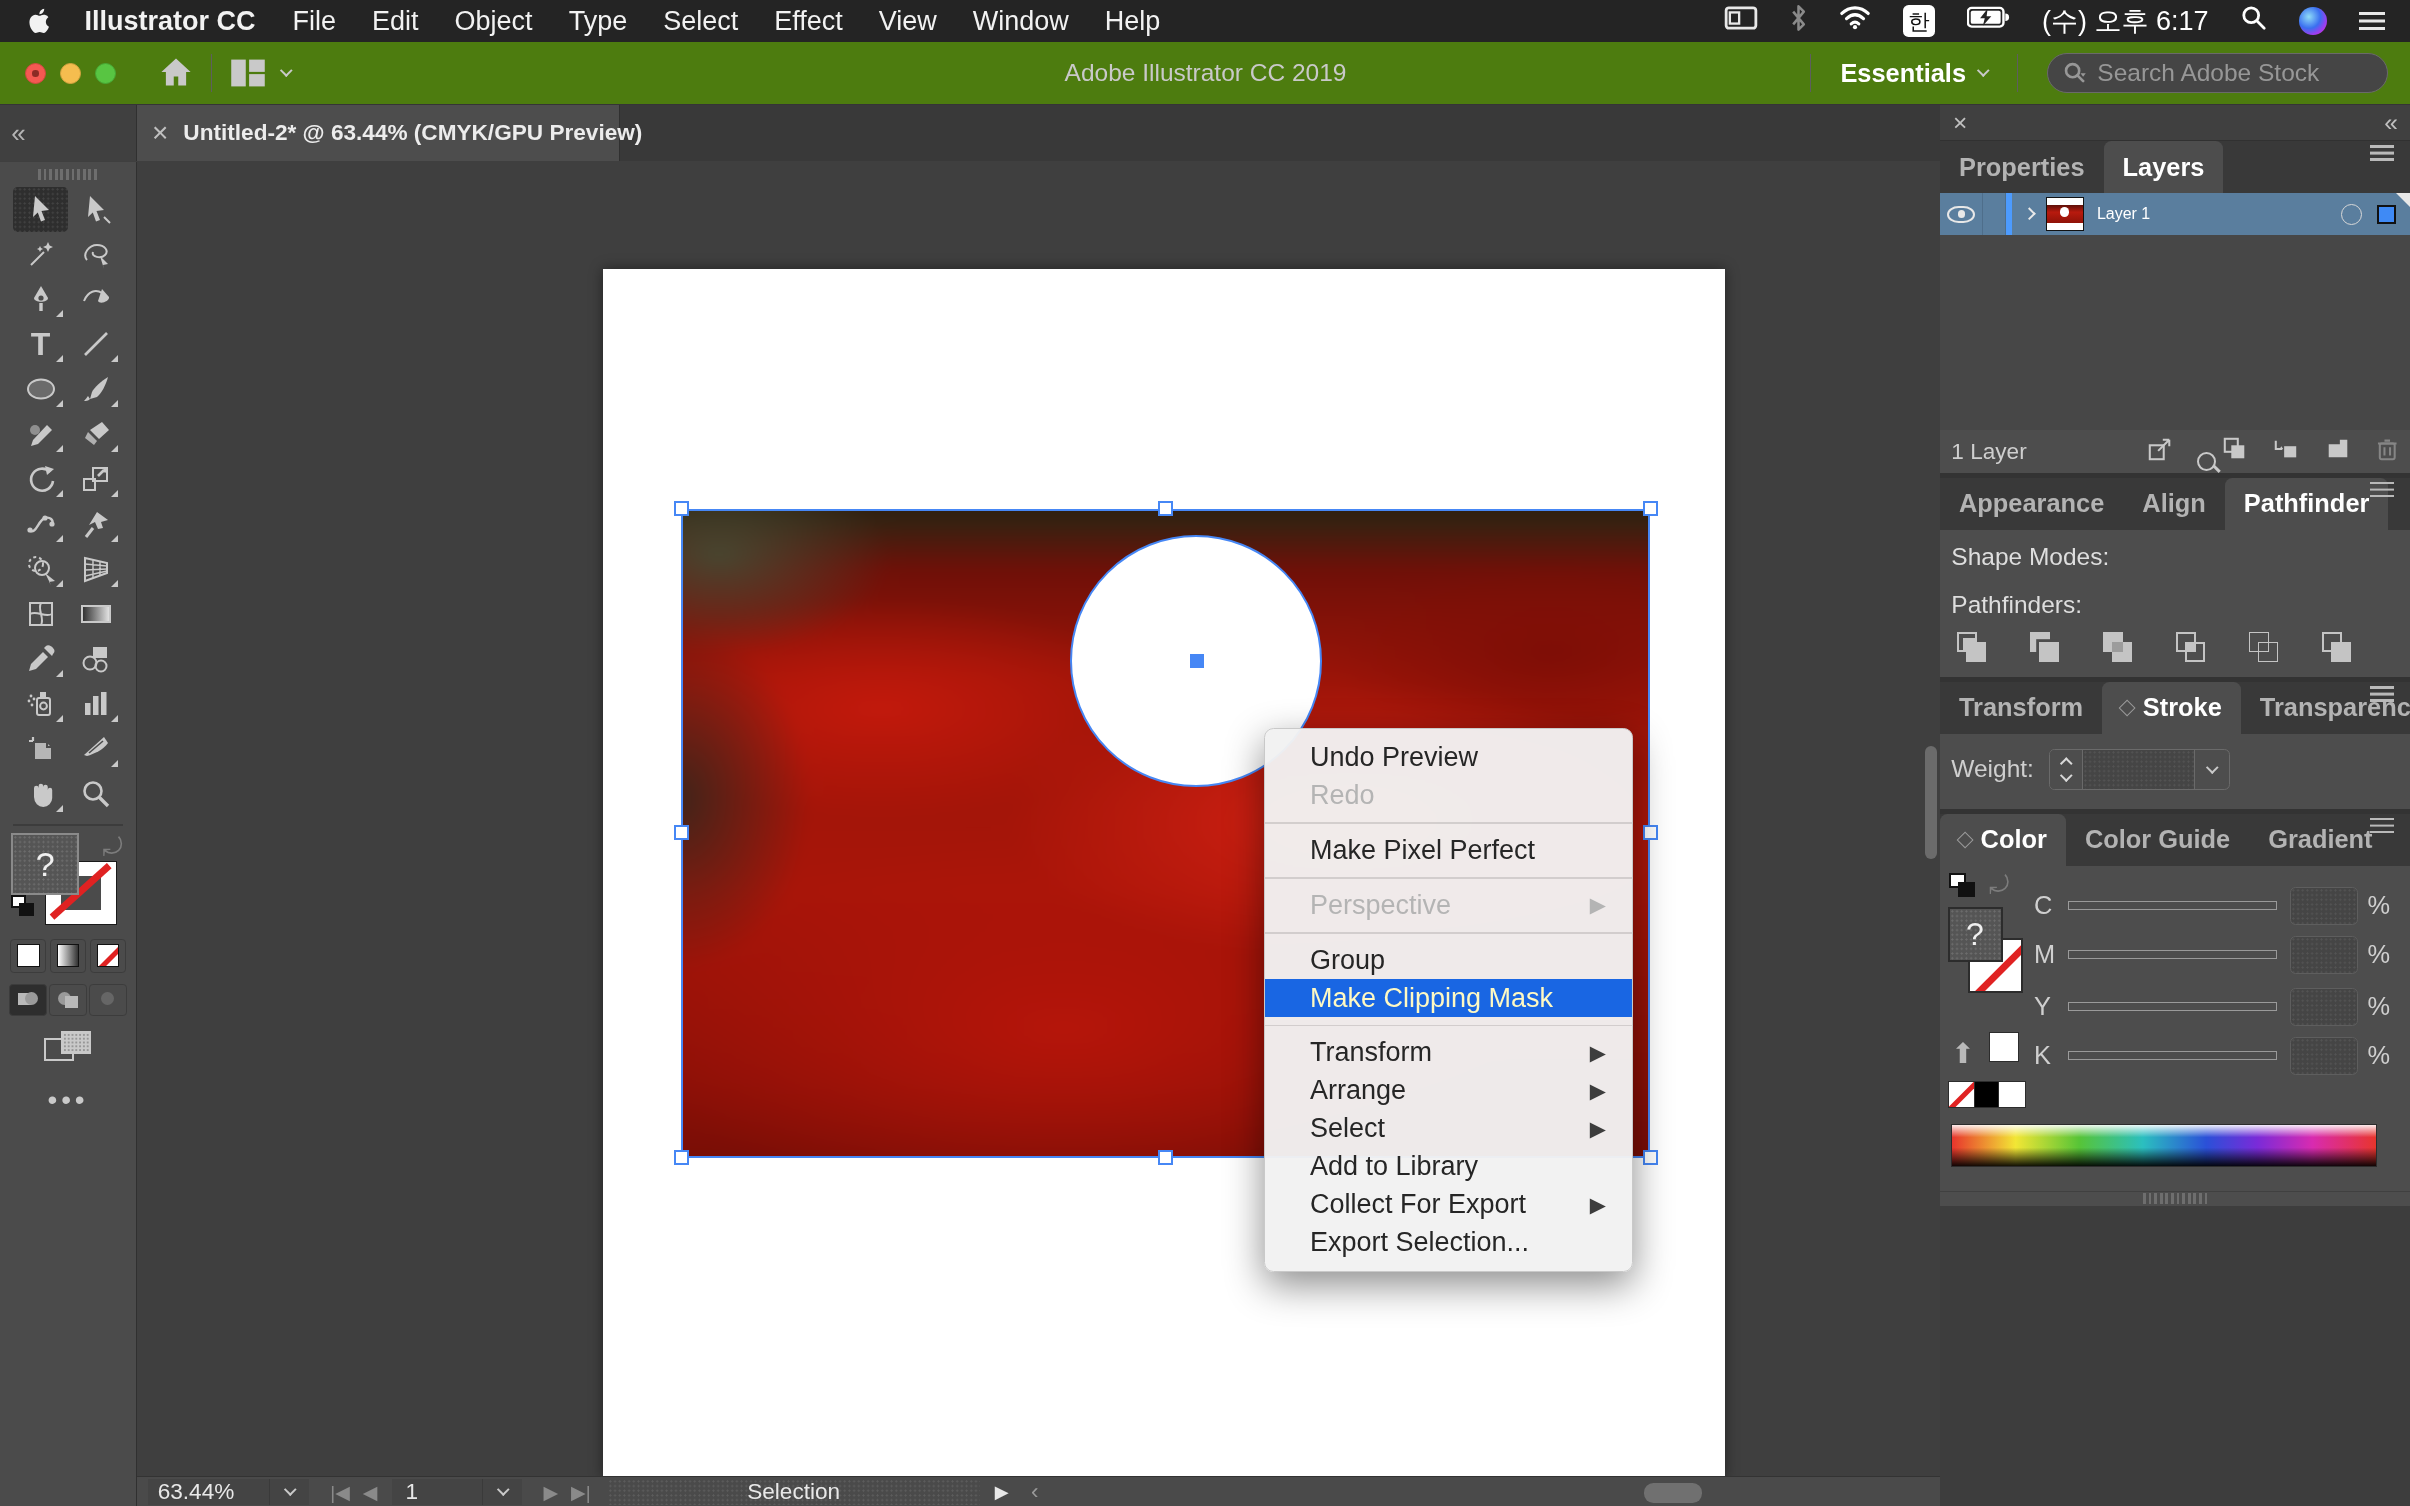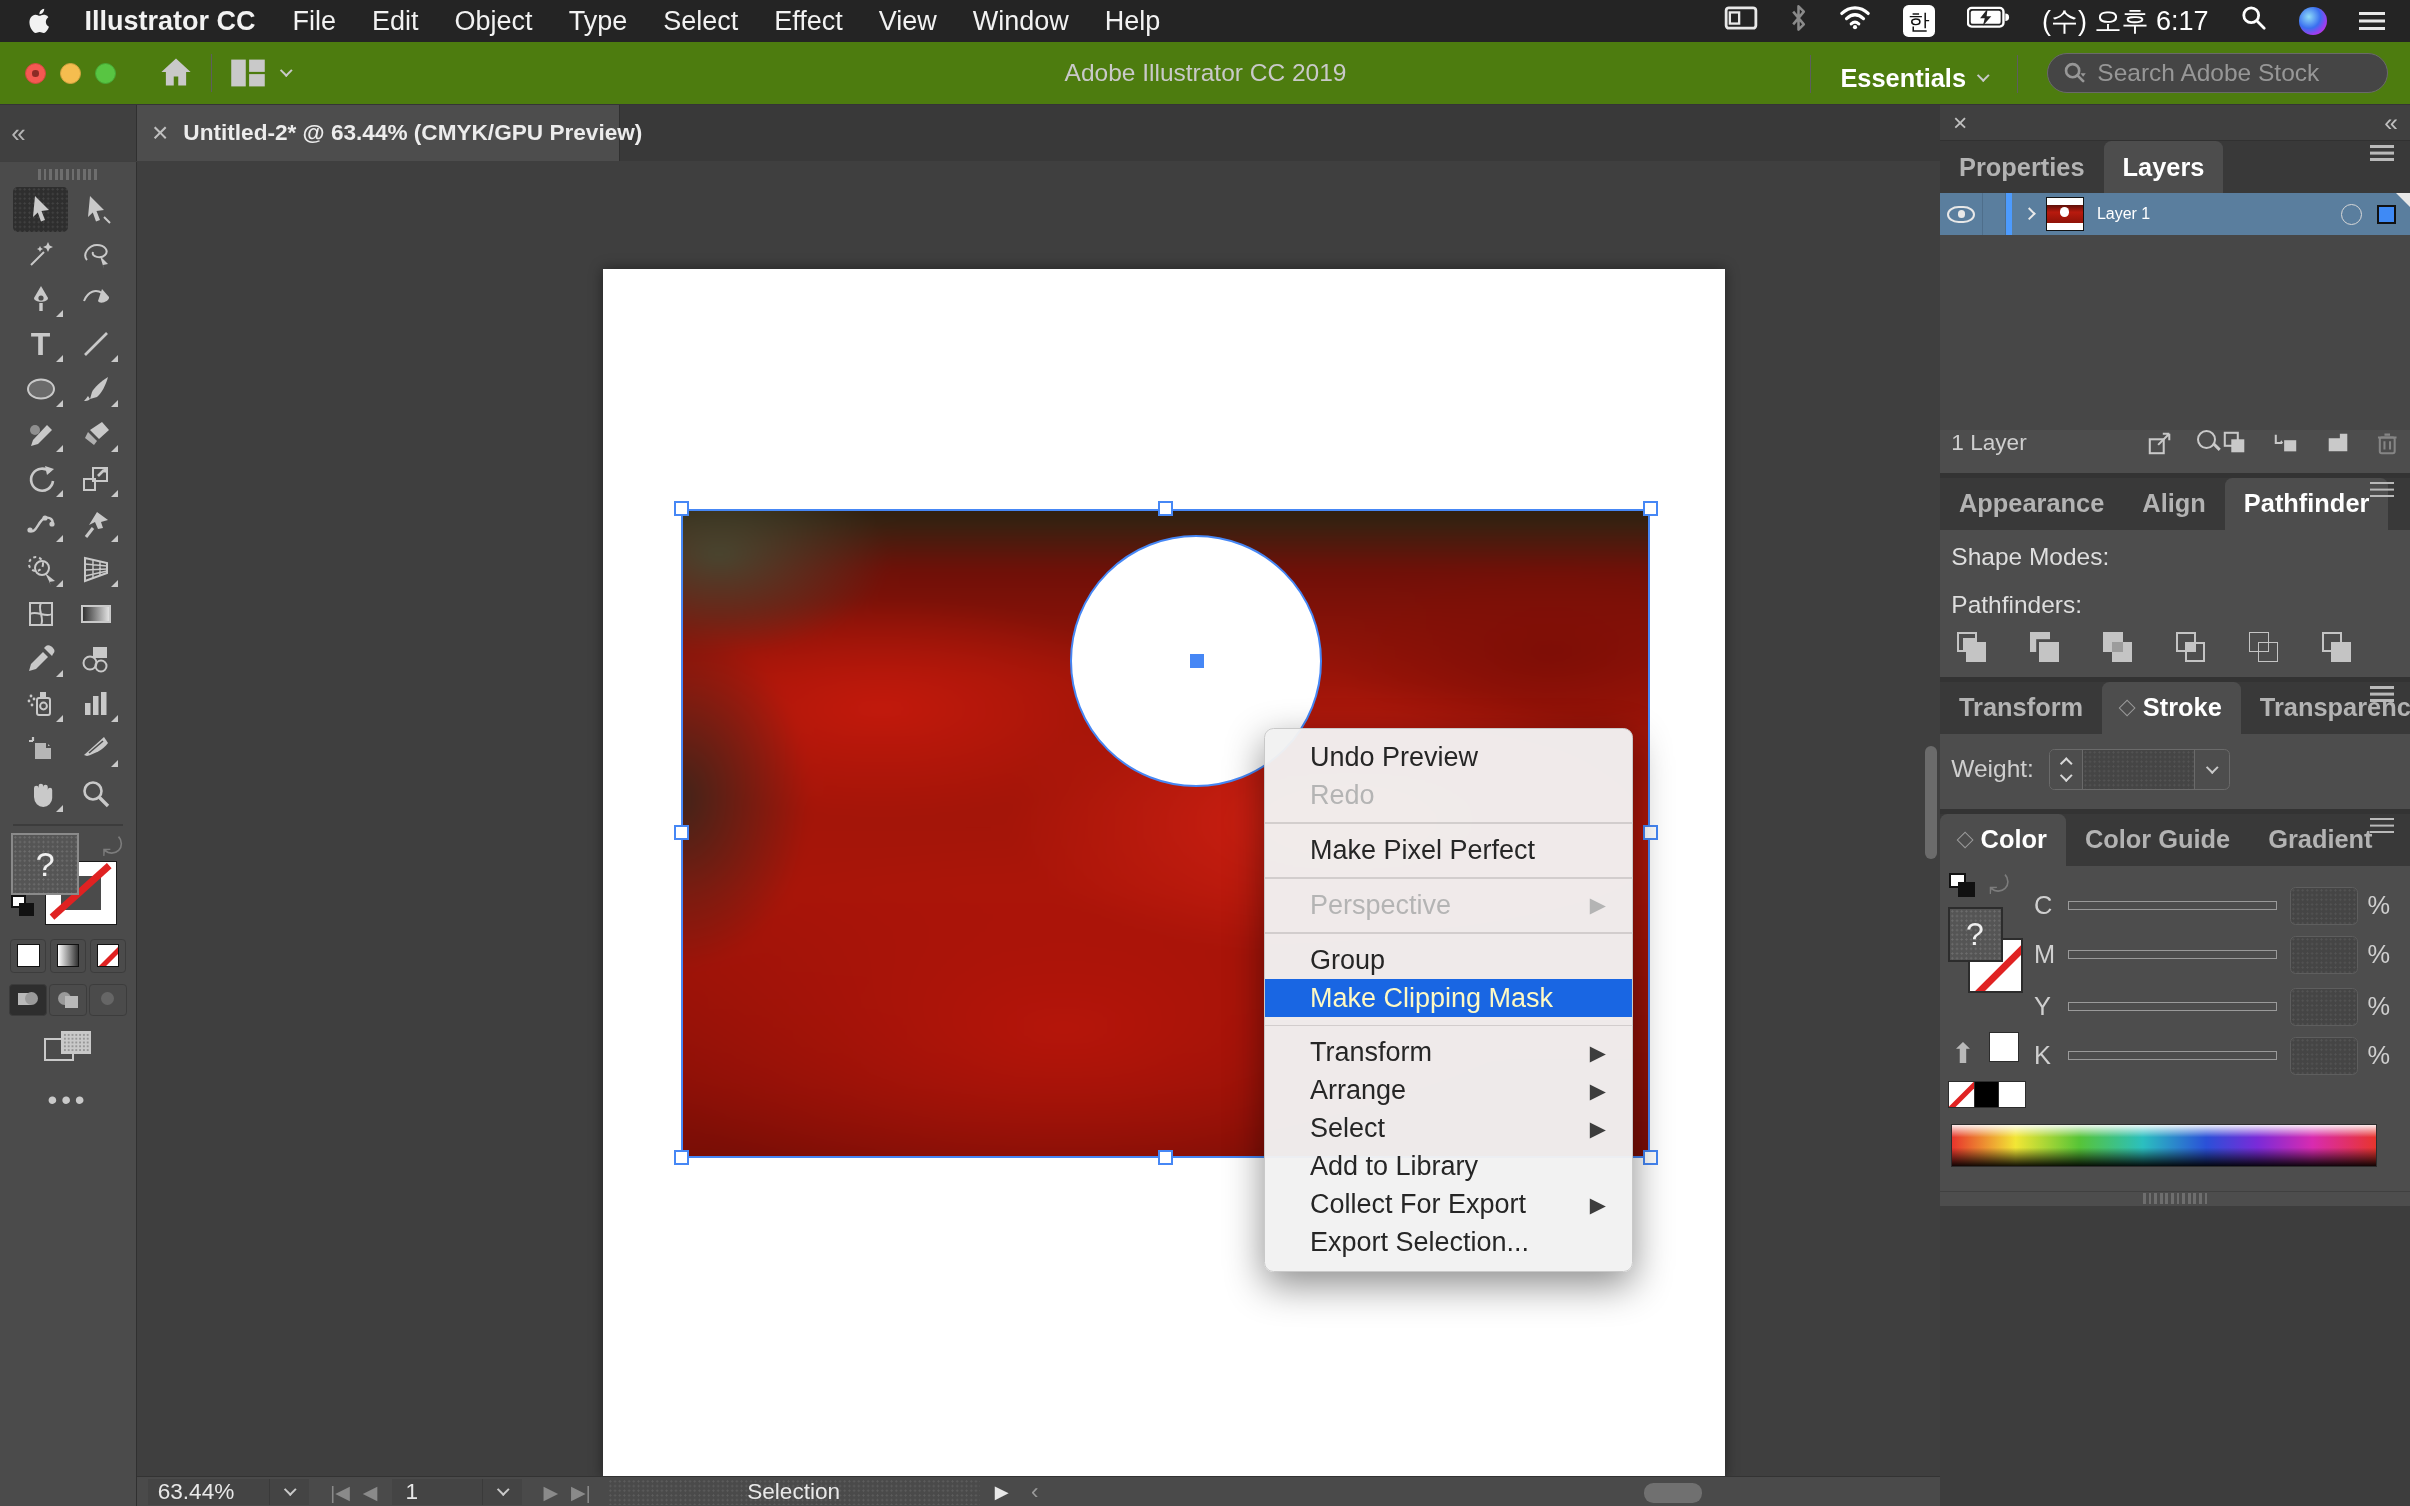--- a/index.html
+++ b/index.html
@@ -165,21 +165,21 @@
                      transform:rotate(-45deg); margin:0 11.3px 0 13px; }
   .lthumb { width:38px; height:34px; background:#fff; border:1.9px solid #111; position:relative; overflow:hidden; }
   .lthumb .red { position:absolute; left:0; right:0; top:6.6px; bottom:6.6px;
                  background:linear-gradient(180deg,#5e1009,#b81a0e 40%,#8f1208); }
   .lthumb .dot { position:absolute; left:13px; top:9.4px; width:9.4px; height:9.4px; border-radius:50%; background:#fff; }
   .layerrow .lname { color:#fff; font-size:16px; margin-left:13px;text-align:right; }
   .layerrow .targ { width:21px; height:21px; border:1.9px solid #d8d8d8; border-radius:50%; margin-left:auto; margin-right:15px; }
   .layerrow .selsq { width:19px; height:19px; background:#3f8af5; border:2.8px solid #111; margin-right:15px; }
   .layerrow .corner { position:absolute; right:0; top:0; border-top:15px solid #e8e8e8; border-left:15px solid transparent; }
   .layerlist { height:195px; background:#474747; }
-  .layerstat { height:43px; display:flex; align-items:flex-start; color:#cfcfcf; font-size:22.6px; padding:0 11.3px; gap:24.5px; }
+  .layerstat { height:43px; display:flex; align-items:center; color:#cfcfcf; font-size:22.6px; padding:0 11.3px; gap:24.5px; }
   .layerstat svg { stroke:#c9c9c9; fill:none; stroke-width:2.2; }
   .layerstat .grow { flex:1; }
   .dim svg { opacity:.45; }
   .paneldiv { height:4.7px; background:#333; }
 
   
   .pfi { position:relative; width:30px; height:30px; display:inline-block; }
   .pfi .bk, .pfi .ft { position:absolute; width:20px; height:20px; }
   .pfi .bk { left:0; top:0; } .pfi .ft { left:9.4px; top:9.4px; }
   .pfi .f { background:#c4c4c4; } .pfi .o { border:2.8px solid #c4c4c4; background:transparent; }
@@ -321,21 +321,21 @@
       <span style="display:flex;align-items:center;gap:15px;">
         <svg width="38" height="34" viewBox="0 0 34 30">
             <rect x="2" y="3" width="13" height="24" fill="#c9c9c9"></rect>
             <rect x="18" y="3" width="14" height="11" fill="#c9c9c9"></rect>
             <rect x="18" y="16" width="14" height="11" fill="#c9c9c9"></rect>
           </svg>
         <span class="chev sm" style="transform:rotate(45deg);margin-top:-5.6px;"></span>
       </span>
     </div>
     <div class="title-center">Adobe Illustrator CC 2019</div>
-    <div style="margin-left:auto;display:flex;align-items:flex-end;gap:12px;padding-right:22.6px;z-index:2;">
+    <div style="margin-left:auto;display:flex;align-items:center;gap:12px;padding-right:22.6px;z-index:2;">
       <span class="vsep"></span>
       <span class="workspace">
         <span>Essentials</span>
         <span class="chev sm" style="margin-top:-5.6px;"></span>
       </span>
       <span class="vsep"></span>
       <span class="searchbox">
         <svg width="24.5" height="24.5" viewBox="0 0 28 28">
             <circle cx="11" cy="11" r="7.5" fill="none" stroke="#979797" stroke-width="3"></circle>
             <path d="M16.5 16.5 L23 23" stroke="#979797" stroke-width="3" stroke-linecap="round"></path>

